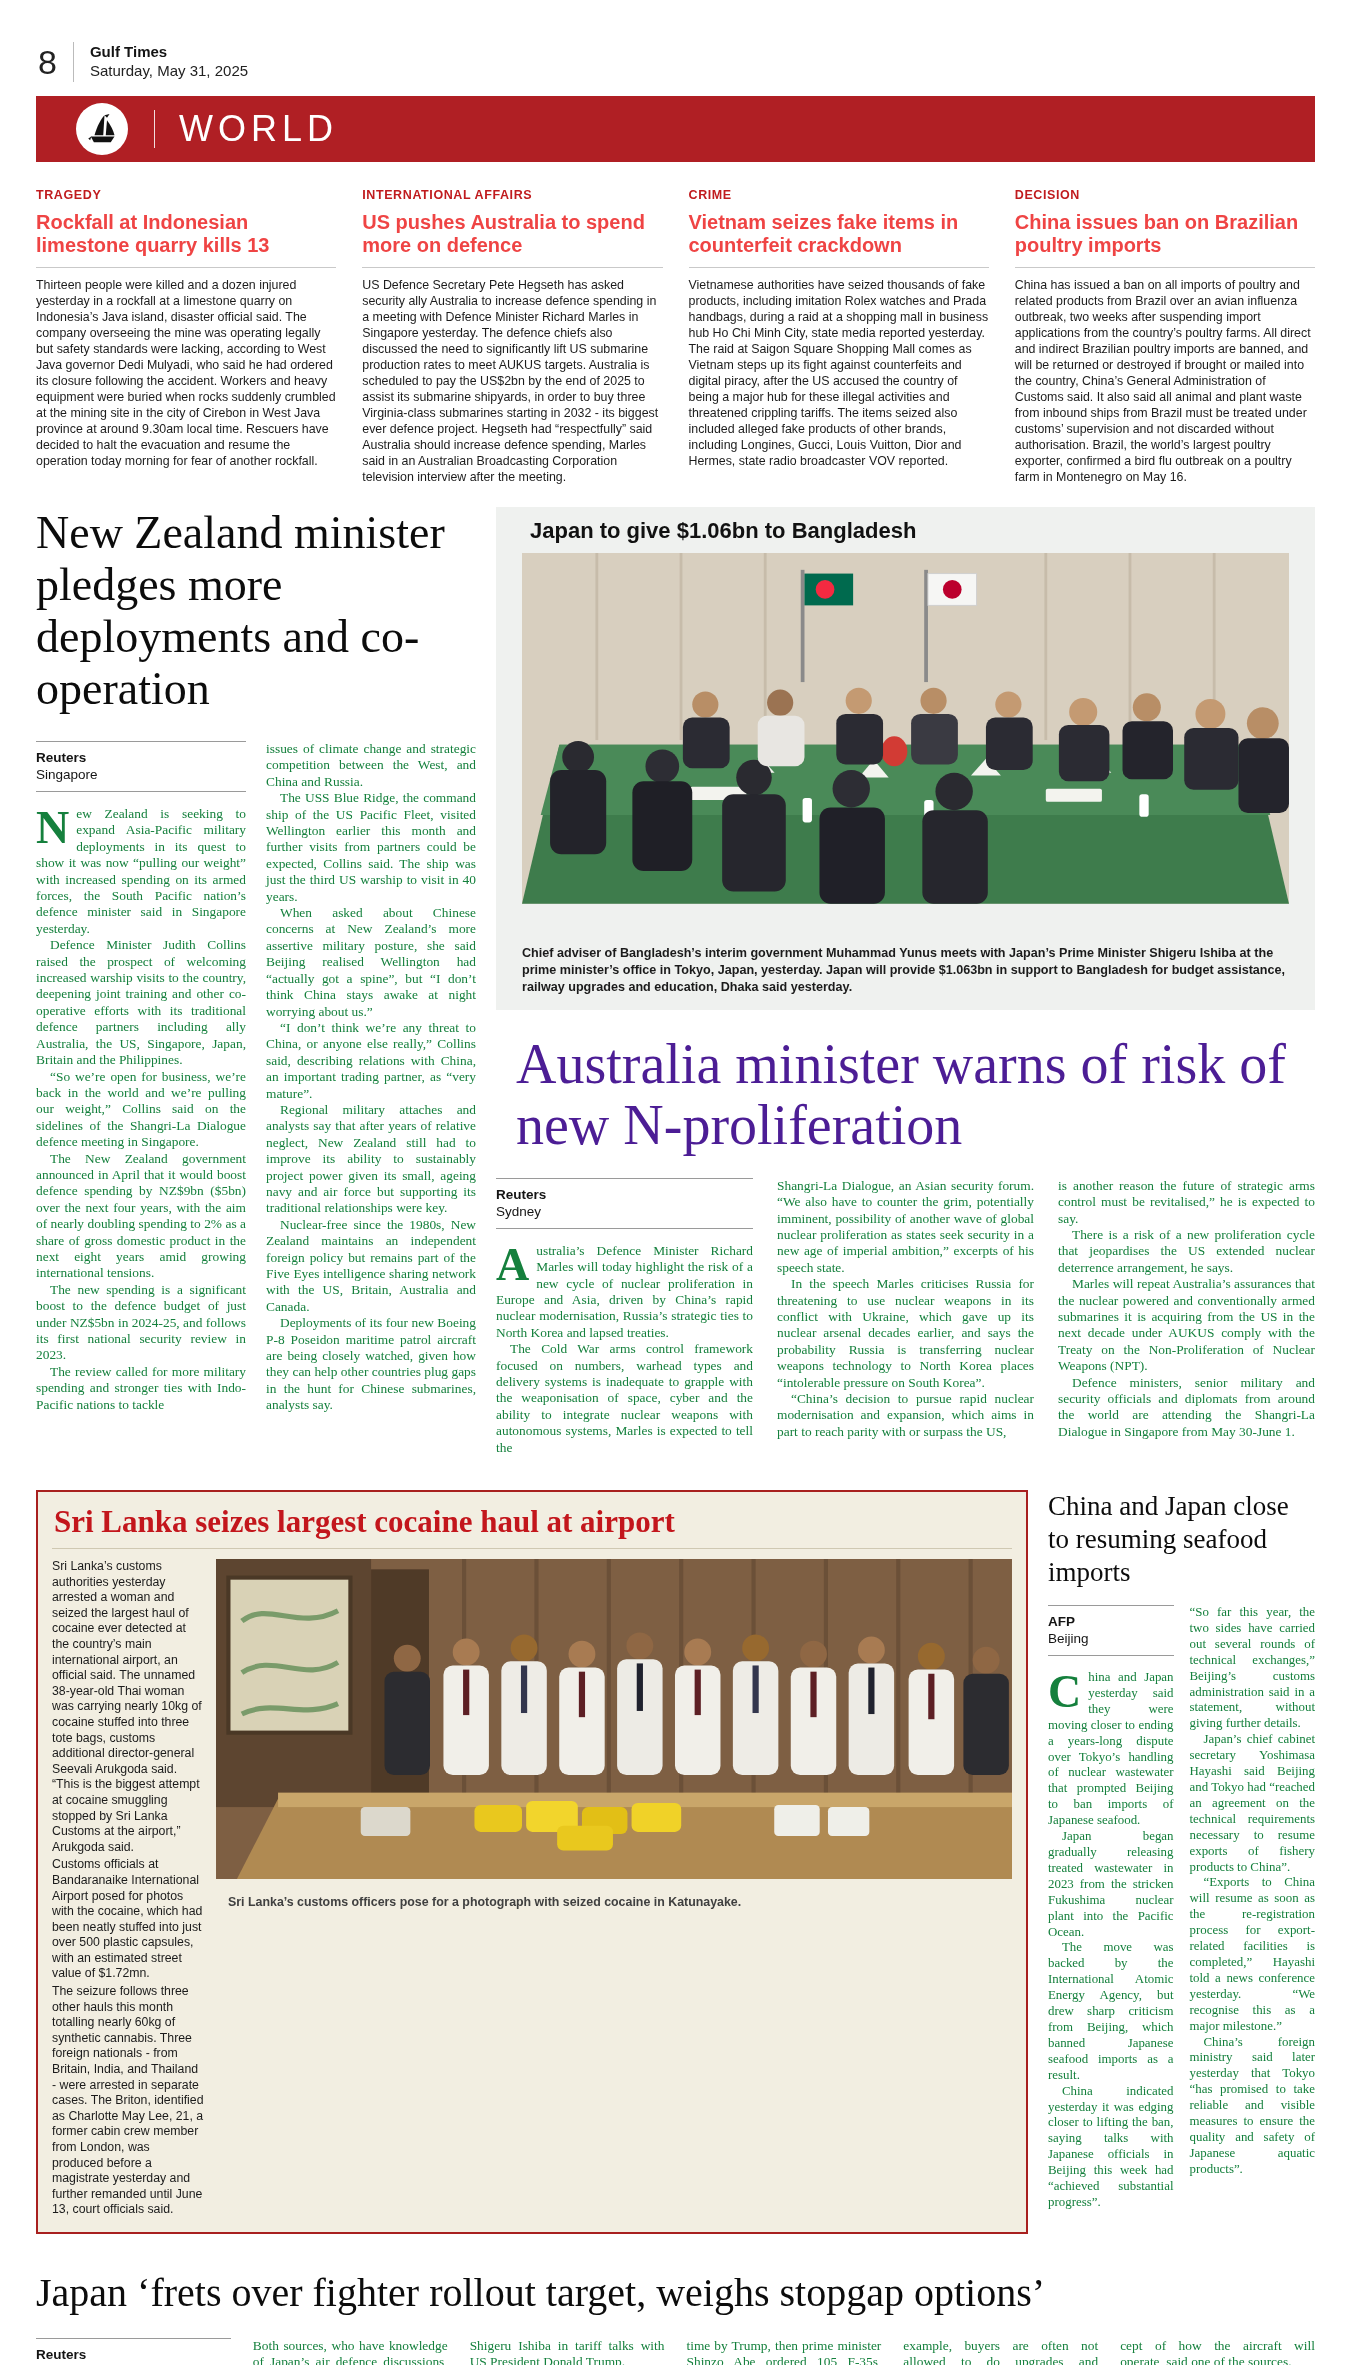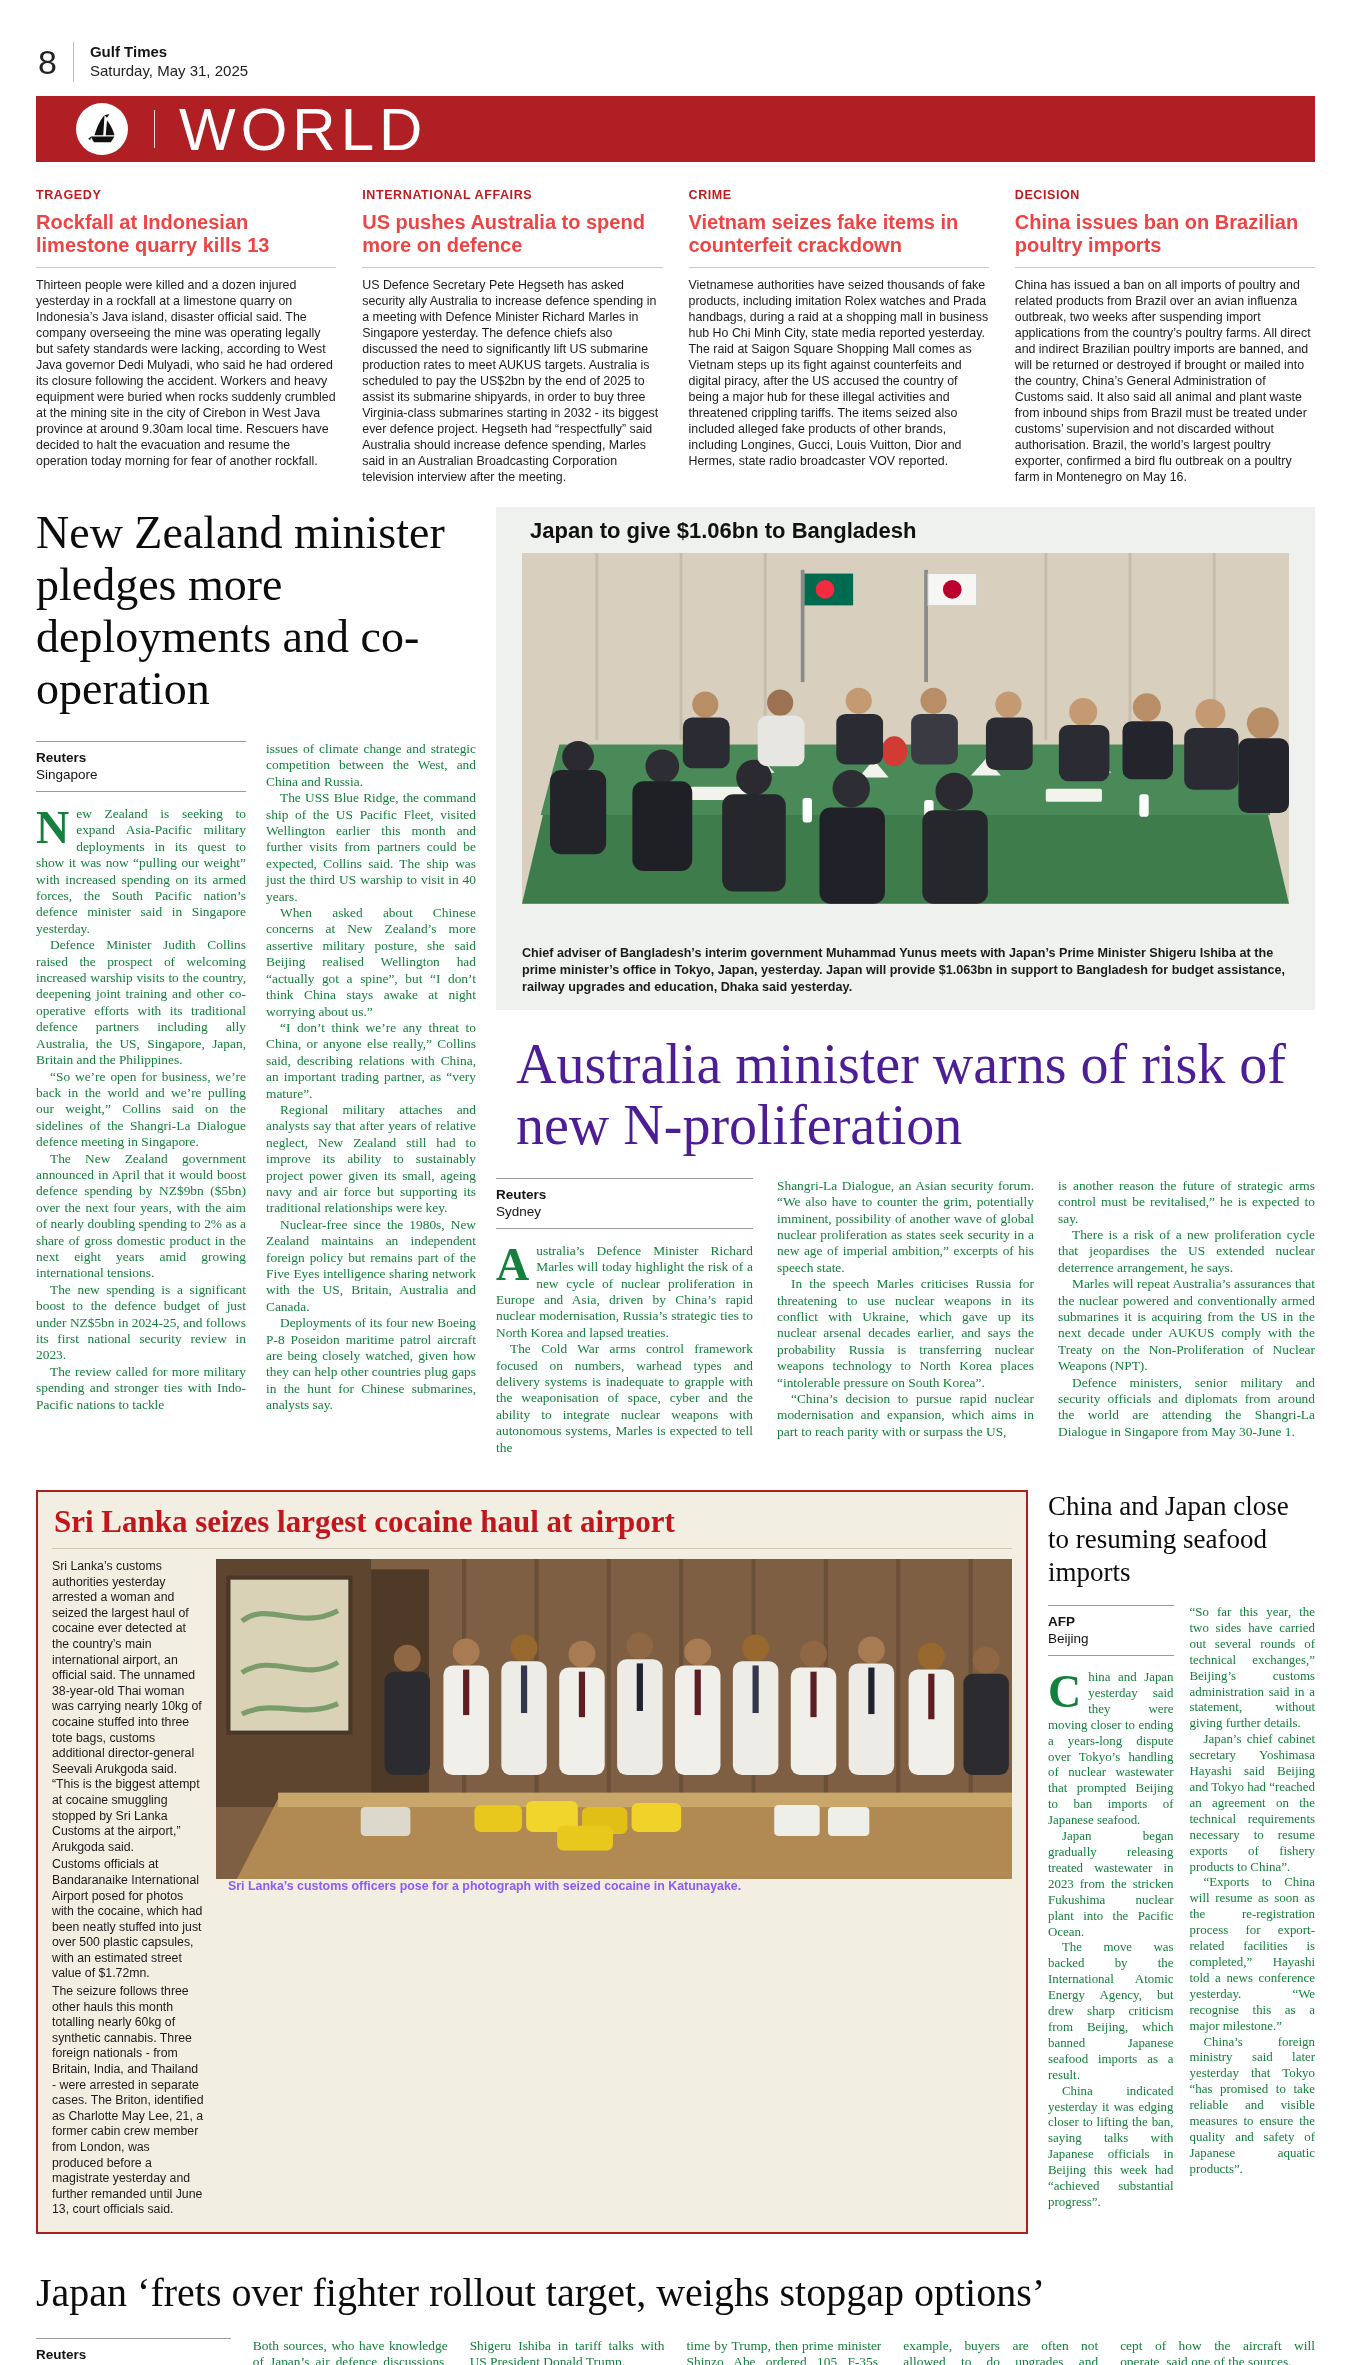--- a/index.html
+++ b/index.html
@@ -16,21 +16,21 @@
   .page-num { font-size:34px; font-weight:400; color:#222; line-height:1; }
   .hdr-divider { width:1px; height:40px; background:#bbb; }
   .paper-name { font-size:15px; font-weight:bold; line-height:1.25; }
   .paper-date { font-size:15px; line-height:1.25; color:#222; }
 
   
   .masthead { height:66px; background:#b01f24; display:flex; align-items:center; margin-top:4px; }
   .logo-circle { width:52px; height:52px; border-radius:50%; background:#fff; margin-left:40px;
                  display:flex; align-items:center; justify-content:center; }
   .mast-divider { width:1px; height:38px; background:rgba(255,255,255,.85); margin:0 24px 0 26px; }
-  .section-title { color:#fff; font-size:60px; letter-spacing:5px; font-weight:300;
+  .section-title { color:#fff; font-size:36px; letter-spacing:5px; font-weight:300;
                    font-family:"Liberation Sans", sans-serif; }
 
   
   .briefs { display:grid; grid-template-columns:repeat(4,1fr); column-gap:26px; margin-top:26px; }
   .kicker { color:#c01b1e; font-size:12.5px; font-weight:bold; letter-spacing:.6px; }
   .brief-headline { font-size:20px; line-height:23px; font-weight:bold; color:#ef4444; margin:9px 0 10px; }
   .brief-rule { height:1px; background:#c9c9c9; margin-bottom:9px; }
   .brief-body { font-size:12.4px; line-height:16px; color:#1c1c1c; }
 
   
@@ -65,21 +65,21 @@
   
   .second-row { display:flex; gap:20px; margin-top:34px; }
   .sri-box { width:992px; flex:none; border:2px solid #a8201f; background:#f2eee1; padding:10px 14px 12px; }
   .sri-headline { color:#c3161c; font-family:"Liberation Serif", serif; font-weight:bold;
                   font-size:31px; line-height:36px; padding:2px 2px 8px; border-bottom:1px solid #cfc8b2; }
   .sri-content { display:flex; gap:12px; margin-top:10px; }
   .sri-text { width:152px; flex:none; }
   .sri-text p { font-size:12.3px; line-height:15.6px; color:#1b1b1b; margin-bottom:2px; }
   .sri-photo-wrap { flex:1; }
   .sri-photo-wrap svg { display:block; width:100%; height:auto; }
-  .sri-caption { margin-top:0; font-size:12.4px; font-weight:bold; color:#8b5cf6; padding-left:12px; }
+  .sri-caption { margin-top:16px; font-size:12.4px; font-weight:bold; color:#404040; padding-left:12px; }
 
   .seafood-article { flex:1; }
   .seafood-headline { font-family:"Liberation Serif", serif; font-size:27px; line-height:33px; font-weight:400; color:#0c0c0c; }
   .seafood-cols { display:flex; gap:16px; margin-top:16px; }
   .seafood-cols .col { flex:1; }
   .seafood-cols p { font-size:12.9px; line-height:15.9px; }
 
   
   .fighter-article { margin-top:36px; }
   .fighter-headline { font-family:"Liberation Serif", serif; font-size:40px; line-height:46px; font-weight:400; color:#0c0c0c; }

